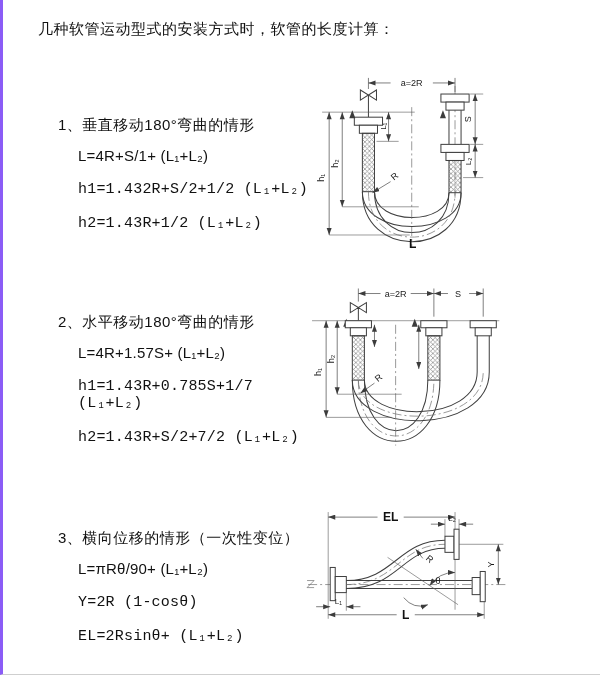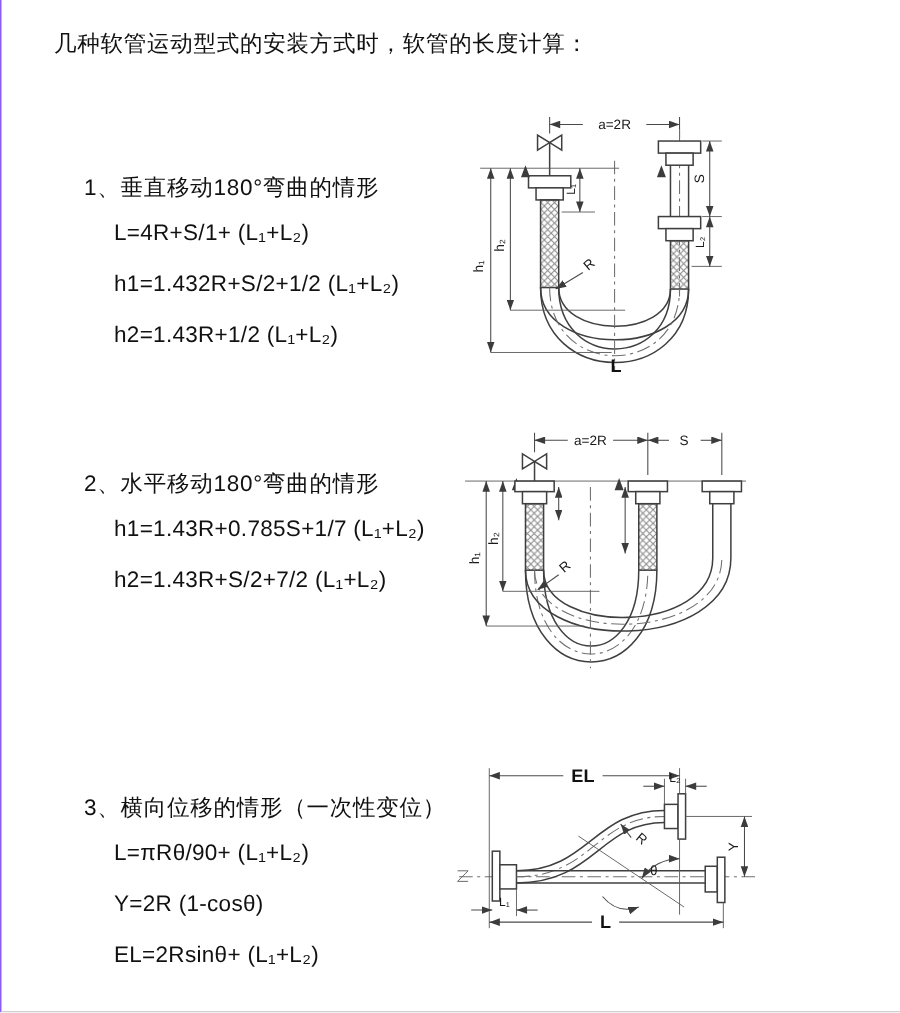--- a/index.html
+++ b/index.html
@@ -1,27 +1,27 @@
 <!DOCTYPE html>
 <html><head>
 <meta charset="utf-8">
 <style>
   html,body{margin:0;padding:0;background:#fff;}
   .page{
     position:relative;width:600px;height:675px;background:#ffffff;
     font-family:"Liberation Sans","DejaVu Sans",sans-serif;color:#111;
-    border-left:1px solid #8b5cf6;border-bottom:1px solid #cfcfcf;
+    border-left:3px solid #8b5cf6;border-bottom:1px solid #cfcfcf;
     overflow:hidden;box-sizing:border-box;
   }
   .title{position:absolute;left:35px;top:20px;font-size:15px;font-weight:400;margin:0;letter-spacing:.5px;}
   .sec{position:absolute;left:55px;width:265px;}
   .sec-h{font-size:15px;letter-spacing:.5px;margin-top:16px;}
   .formulas{margin-top:12px;padding-left:20px;}
   .f{font-size:15px;letter-spacing:.2px;}
-  .f + .f{margin-top:17px;}
+  .f + .f{margin-top:17px;font-family:Liberation Mono, monospace;}
   .d1{position:absolute;left:303px;top:64px;width:292px;height:198px;}
   .d2{position:absolute;left:303px;top:276px;width:292px;height:174px;}
   .d3{position:absolute;left:296px;top:496px;width:302px;height:158px;}
   svg{display:block;}
   .obj{stroke:#3f3f3f;stroke-width:1;fill:none;}
   .objf{stroke:#3f3f3f;stroke-width:1;fill:#ffffff;}
   .hose{stroke:#3f3f3f;stroke-width:1;fill:url(#hatch);}
   .dim{stroke:#4a4a4a;stroke-width:.7;fill:none;}
   .thin{stroke:#5a5a5a;stroke-width:.6;fill:none;}
   .cl{stroke:#6f6f6f;stroke-width:.7;fill:none;stroke-dasharray:9 3 2 3;}
@@ -55,20 +55,21 @@
     <div class="formulas">
       <div class="f">L=4R+S/1+ (L₁+L₂)</div>
       <div class="f">h1=1.432R+S/2+1/2 (L₁+L₂)</div>
       <div class="f">h2=1.43R+1/2 (L₁+L₂)</div>
     </div>
   </section>
 
   <section class="sec" style="top:297px">
     <div class="sec-h">2、水平移动180°弯曲的情形</div>
     <div class="formulas">
+      <div class="f">L=4R+1.57S+ (L₁+L₂)</div>
       <div class="f">h1=1.43R+0.785S+1/7 (L₁+L₂)</div>
       <div class="f">h2=1.43R+S/2+7/2 (L₁+L₂)</div>
     </div>
   </section>
 
   <section class="sec" style="top:513px">
     <div class="sec-h">3、横向位移的情形（一次性变位）</div>
     <div class="formulas">
       <div class="f">L=πRθ/90+ (L₁+L₂)</div>
       <div class="f">Y=2R (1-cosθ)</div>

